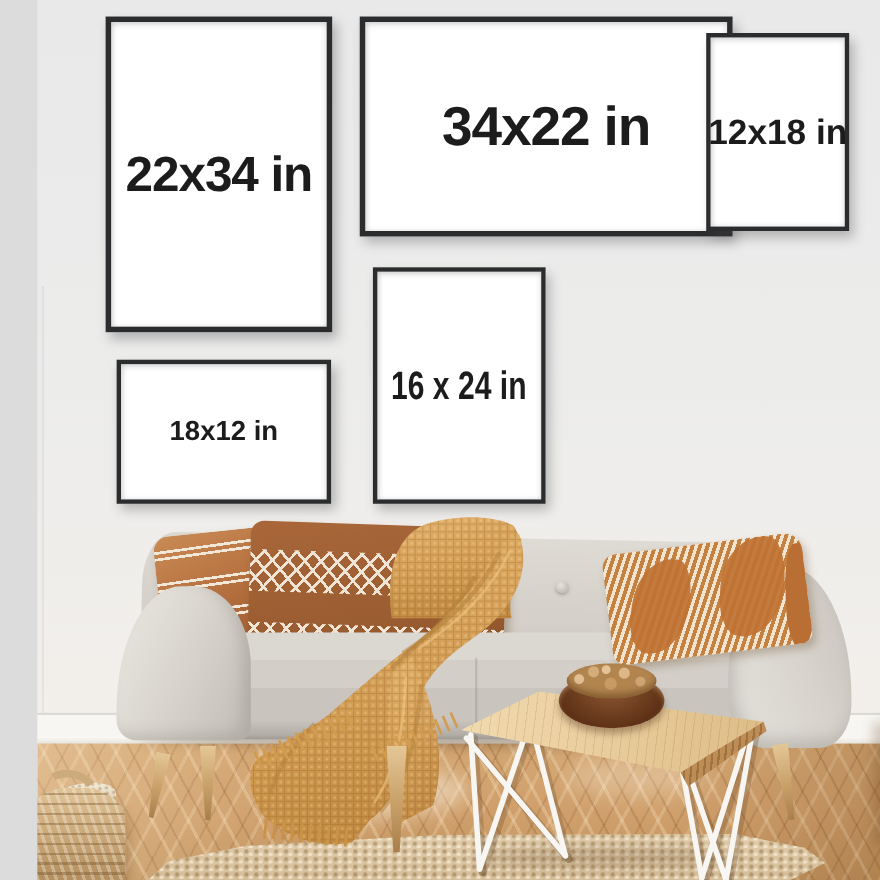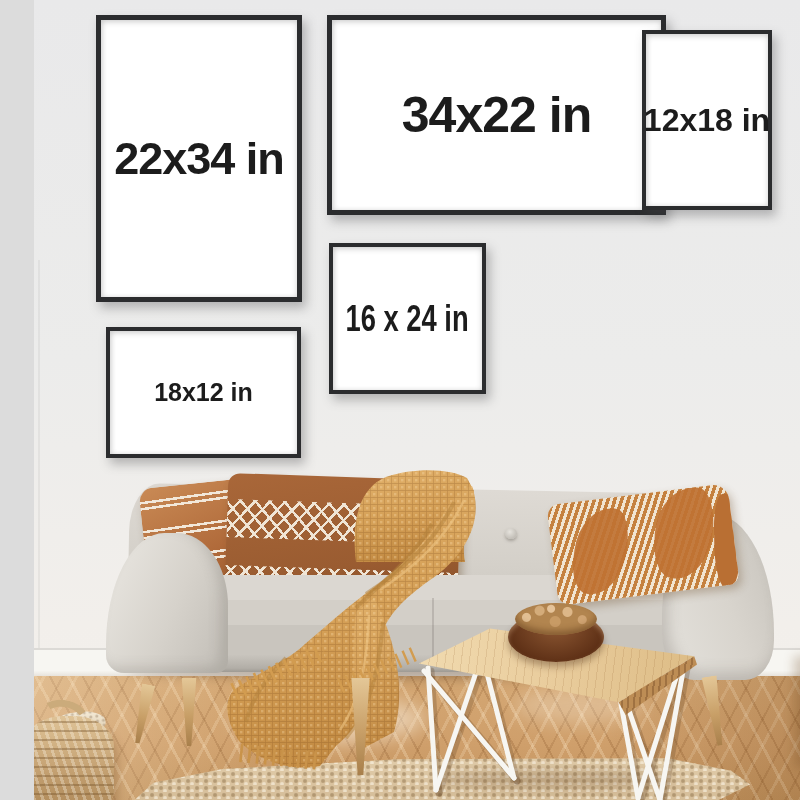--- a/index.html
+++ b/index.html
@@ -59,21 +59,21 @@
     box-shadow:4px 6px 10px rgba(70,70,72,.35),
       inset 0 2px 6px rgba(0,0,0,.16),inset 2px 0 5px rgba(0,0,0,.08);
     display:flex;align-items:center;justify-content:center;}
   .frame .lbl{position:static;font-weight:700;color:var(--label-text,#1c1c1c);white-space:nowrap;}
   .f1{left:62px;top:15px;width:206px;height:287px;}
   .f1 .lbl{font-size:45px;letter-spacing:-1px;}
   .f2{left:293px;top:15px;width:339px;height:200px;}
   .f2 .lbl{font-size:50px;letter-spacing:-1px;}
   .f3{left:608px;top:30px;width:130px;height:180px;border-width:4px;}
   .f3 .lbl{font-size:32px;}
-  .f4{left:295px;top:243px;width:157px;height:151px;border-width:4px;}
+  .f4{left:305px;top:243px;width:157px;height:215px;border-width:4px;}
   .f4 .lbl{font-size:36px;transform:scaleX(.76);}
   .f5{left:482px;top:245px;width:225px;height:150px;border-width:4px;}
   .f5 .lbl{font-size:36px;transform:scaleX(.76);}
   .f6{left:72px;top:327px;width:195px;height:131px;border-width:4px;}
   .f6 .lbl{font-size:25px;}
 
   
   .sofa-shadow{left:92px;top:660px;width:580px;height:18px;border-radius:50%;
     background:rgba(80,52,28,.42);filter:blur(6px);z-index:4;}
   .sofa-back{left:96px;top:483px;width:566px;height:125px;z-index:5;

